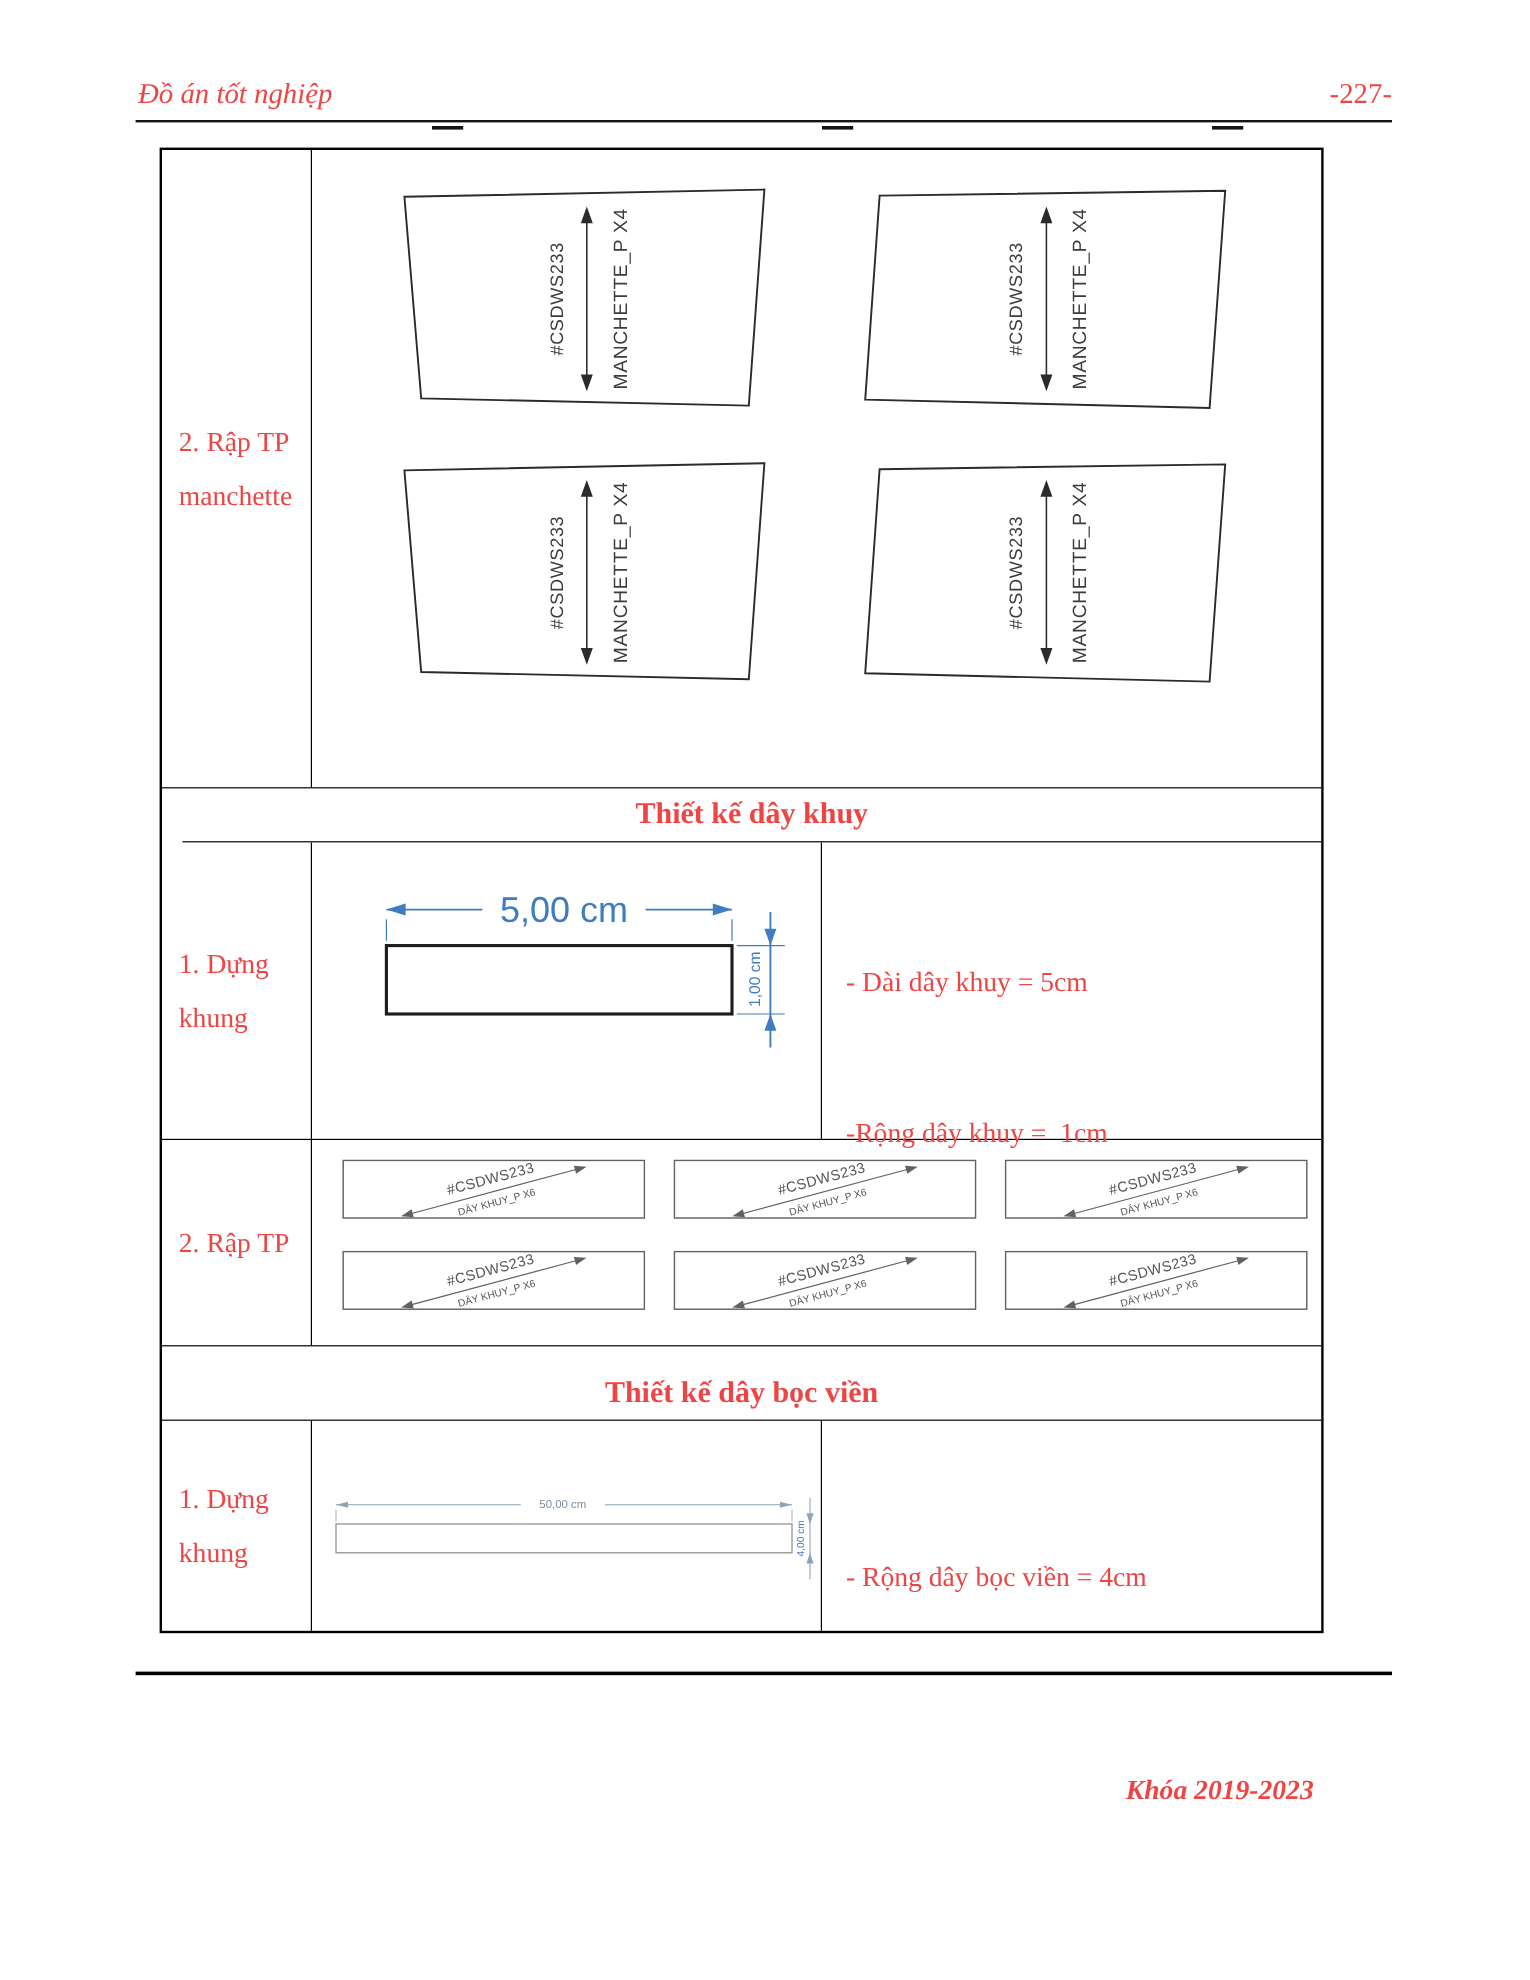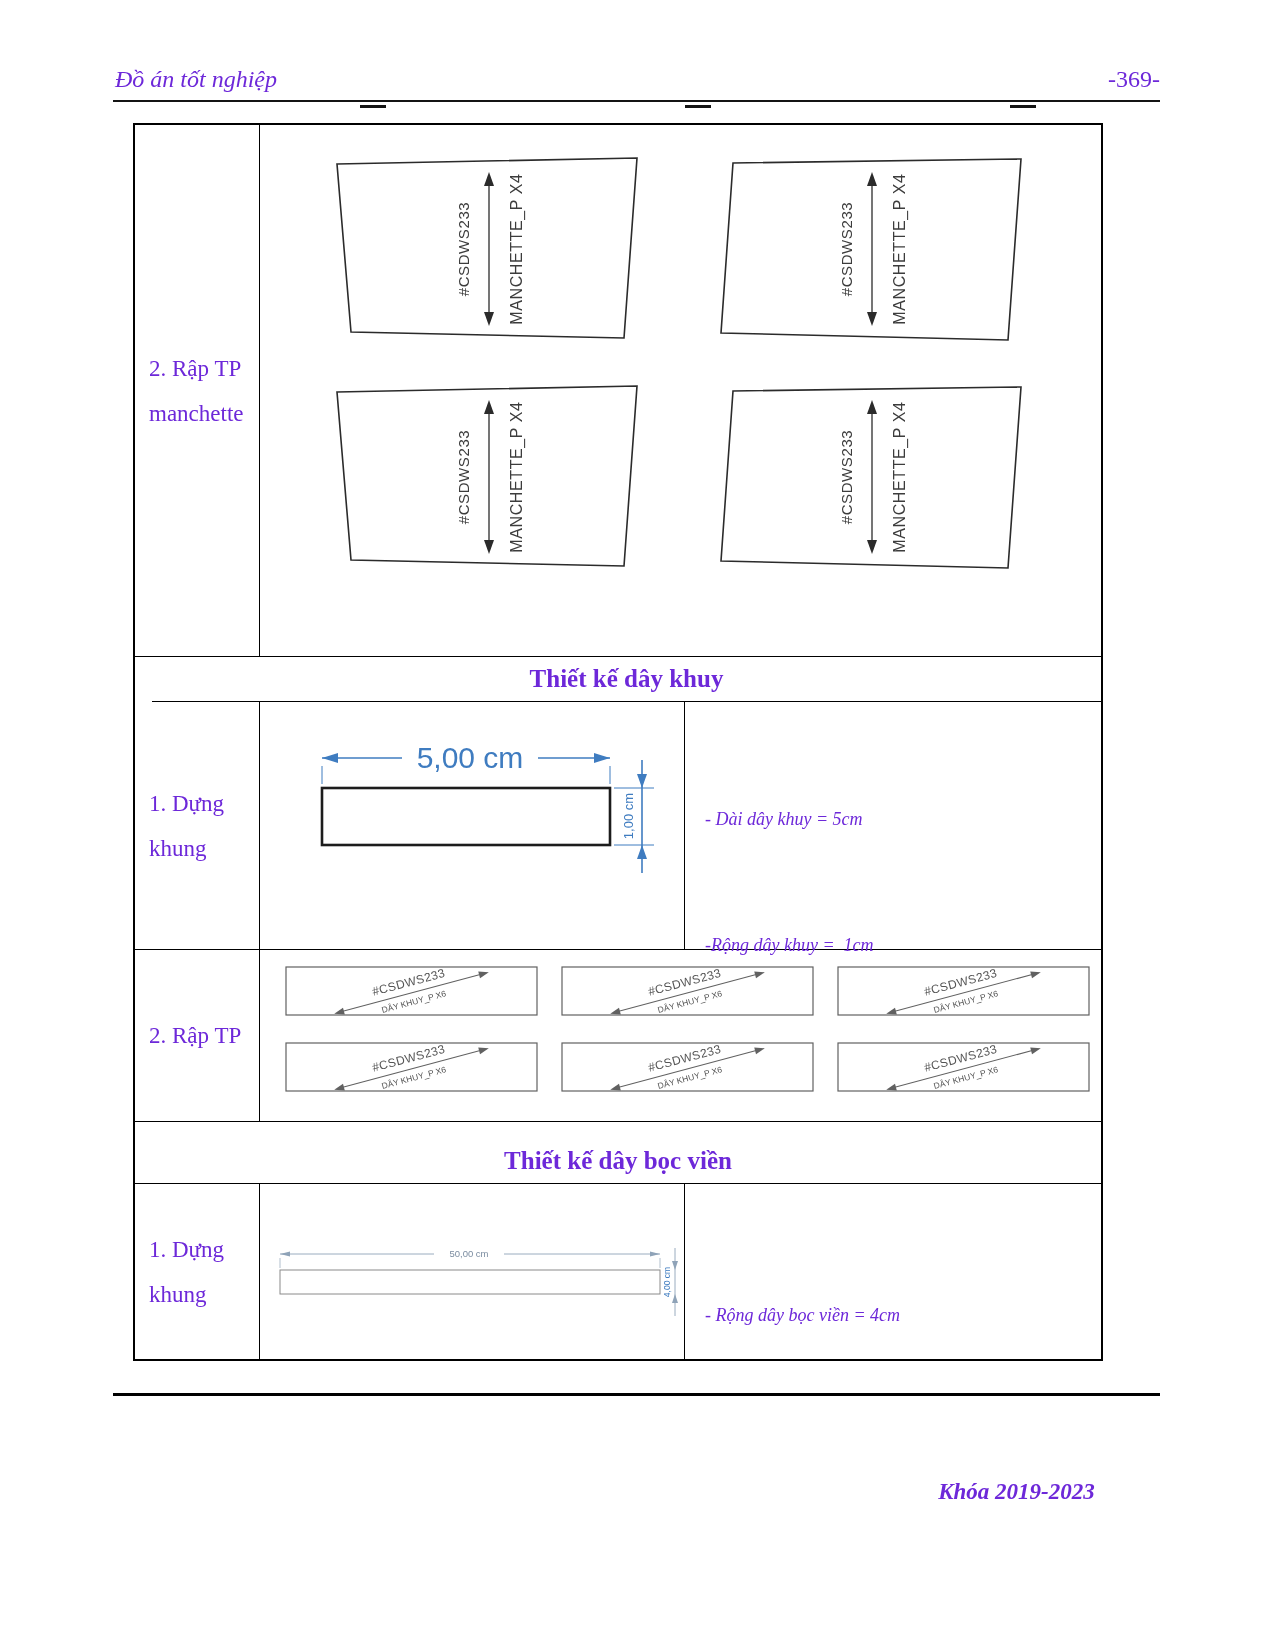--- a/index.html
+++ b/index.html
@@ -1,18 +1,18 @@
 <!DOCTYPE html>
 <html><head>
 <meta charset="utf-8">
 <style>
   html,body { margin:0; padding:0; background:#fff; }
   .page {
     position:relative; width:1275px; height:1650px; background:#ffffff;
-    font-family:"Liberation Serif", serif; color:#6d28d9; overflow:hidden;
+    font-family:"Liberation Serif", serif; color:#ef4444; overflow:hidden;
   }
 
   
   .header { position:absolute; left:115px; right:115px; top:66px;
     display:flex; justify-content:space-between; align-items:baseline; font-size:24px; }
   .htitle { font-style:italic; }
   .hpage  { font-style:normal; }
   .header-rule { position:absolute; left:113px; top:100px; width:1047px;
     border-top:2.5px solid #141414; }
   .tick { position:absolute; top:3px; width:26px; height:3px; background:#141414; display:block; }
@@ -28,21 +28,21 @@
   .r4 { height:172px; border-bottom:1.5px solid #000; }
   .r5 { height:45px;  border-bottom:1.5px solid #000;margin-top:17px; }
   .r6 { height:175px; }
   .cell { box-sizing:border-box; }
   .label-cell { width:125px; flex:0 0 125px; border-right:1.5px solid #000;
     display:flex; flex-direction:column; justify-content:center;
     padding-left:14px; font-size:23px; line-height:45px; }
   .section-title { align-items:center; justify-content:center;
     font-weight:bold; font-size:25px; }
   .fig-cell { width:425px; flex:0 0 425px; border-right:1.5px solid #000; }
-  .notes-cell { flex:1; padding:12px 0 0 20px; font-size:18px; line-height:42px; white-space:pre-wrap;font-style:italic; }
+  .notes-cell { flex:1; padding:12px 0 0 20px; font-size:23px; line-height:42px; white-space:pre-wrap; }
   .r6 .notes-cell { padding-top:16px; line-height:46px; }
 
   
   .trap-grid { flex:1; display:grid; grid-template-columns:repeat(2,310px);
     grid-auto-rows:188px; column-gap:73px; row-gap:40px; padding:30px 0 0 72px; }
   svg.manchette { width:310px; height:188px; }
   .manchette .outline { fill:none; stroke:#2b2b2b; stroke-width:1.6; }
   .manchette line { stroke:#2b2b2b; stroke-width:1.3; }
   .manchette .ah { fill:#2b2b2b; }
   .manchette text { font-family:"Liberation Sans", sans-serif; fill:#3c3c3c;
@@ -89,21 +89,21 @@
     font-weight:bold; font-style:italic; font-size:23px; line-height:36px; white-space:pre-wrap; }
   .footer .f2 { margin-left:758px;text-align:center; }
 </style>
 </head>
 <body>
 
 <div class="page">
 
   <div class="header">
     <span class="htitle">Đồ án tốt nghiệp</span>
-    <span class="hpage">-369-</span>
+    <span class="hpage">-227-</span>
   </div>
   <div class="header-rule">
     <span class="tick t1"></span>
     <span class="tick t2"></span>
     <span class="tick t3"></span>
   </div>
 
   <div class="main-table">
 
     <div class="row r1">

